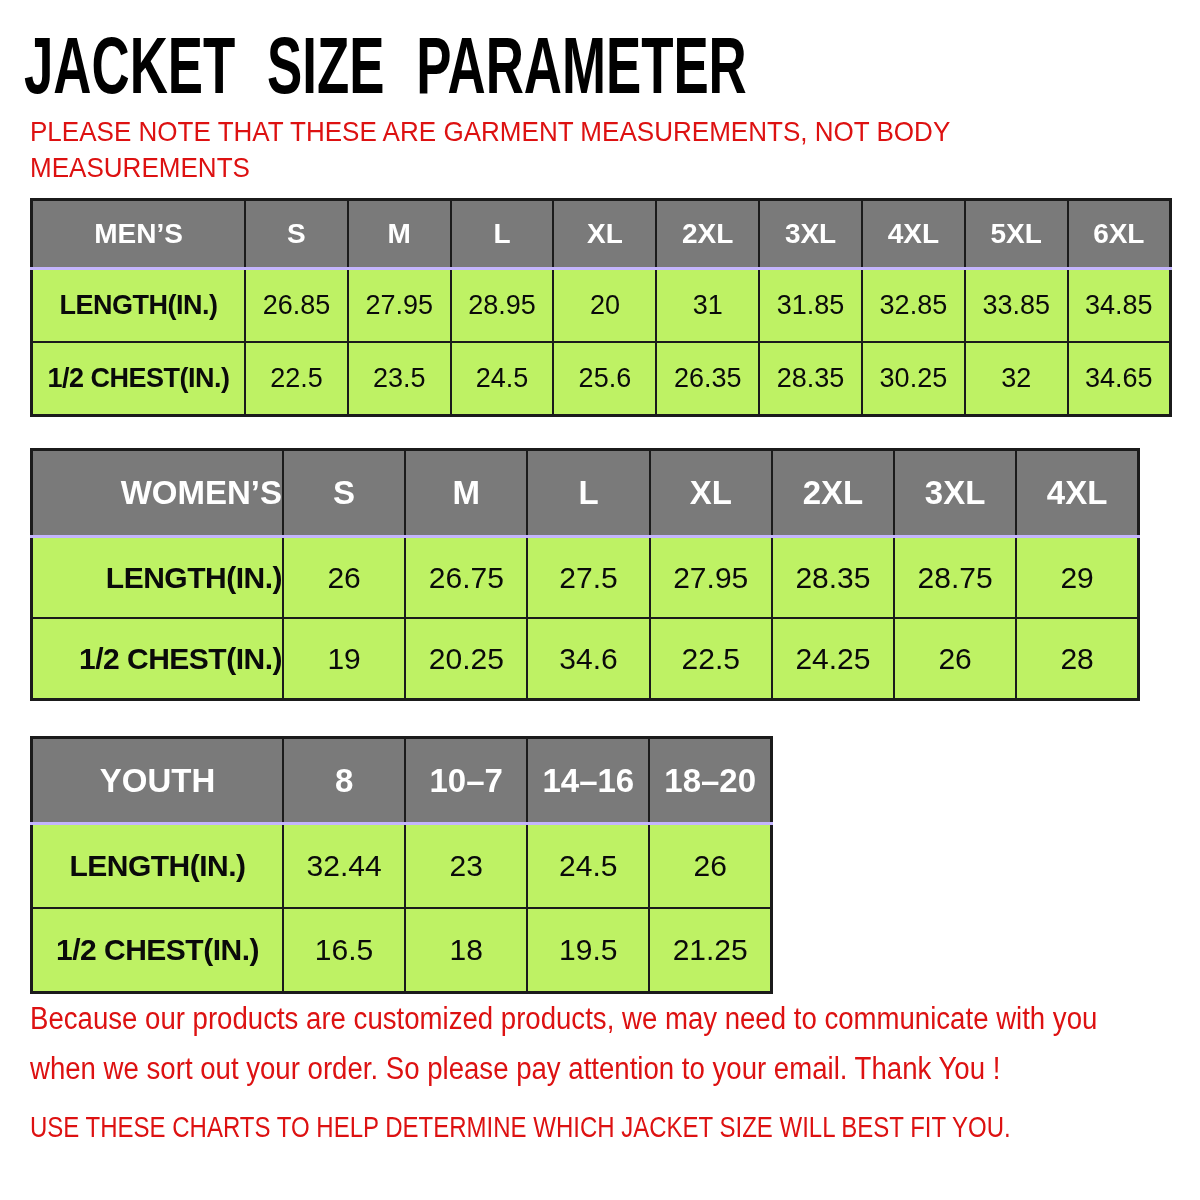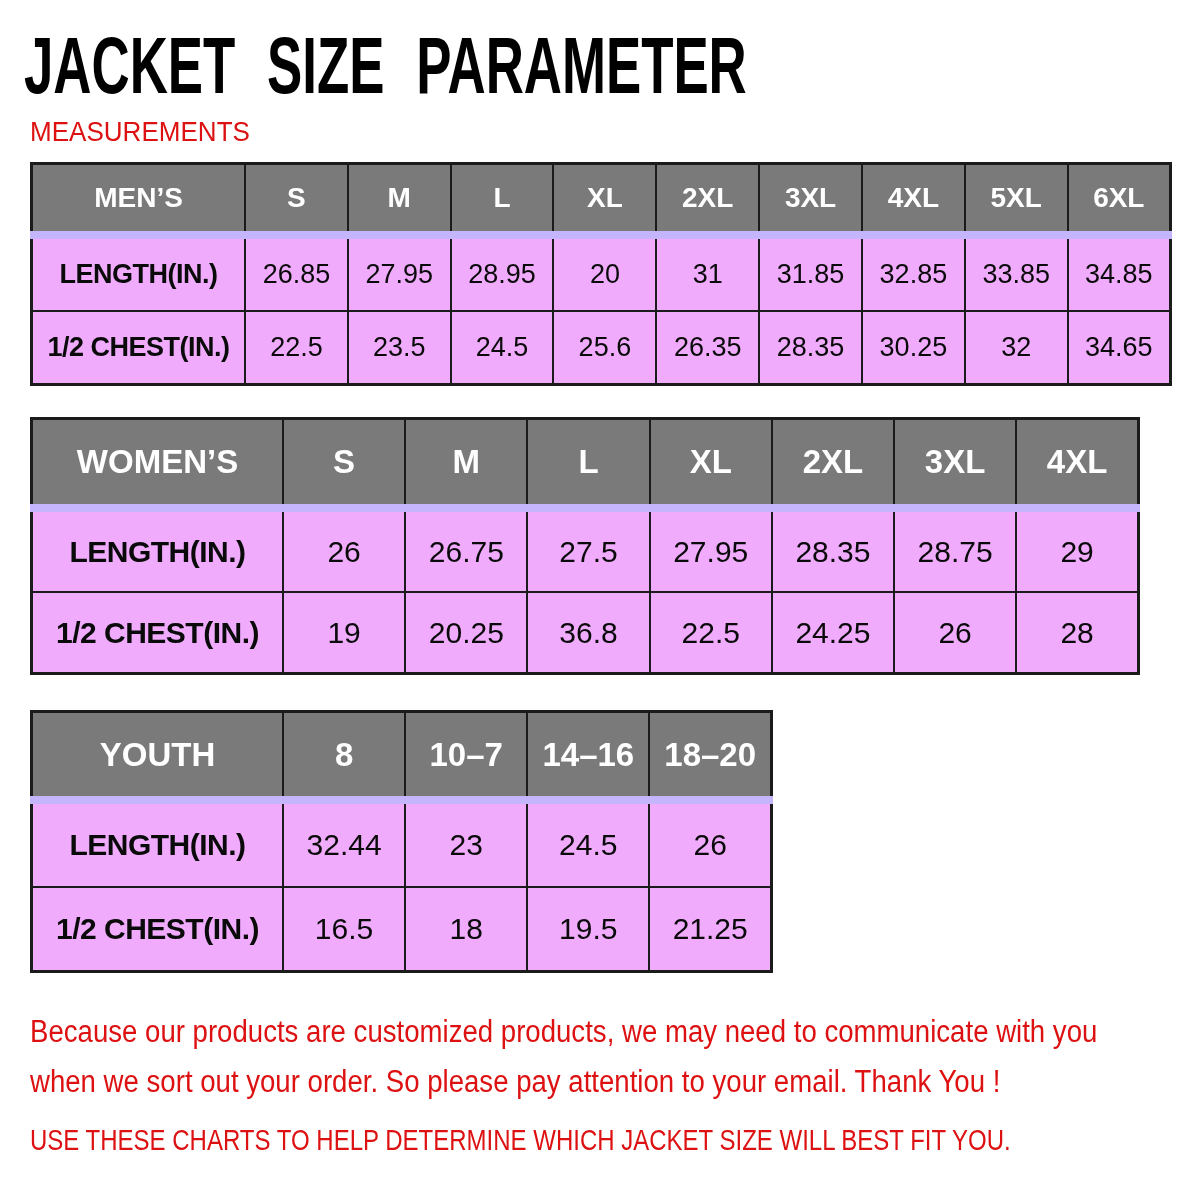--- a/index.html
+++ b/index.html
@@ -33,42 +33,42 @@
     border-collapse:collapse;table-layout:fixed;
     border:3px solid #1b1b1b;
   }
   table.size-table th, table.size-table td{
     border:2px solid #1b1b1b;
     text-align:center;vertical-align:middle;
     padding:0;overflow:hidden;
   }
   table.size-table th{
     background:#7a7a7a;color:#ffffff;font-weight:bold;
-    border-bottom:8px solid #c4b5fd;
-  }
-  table.size-table td{background:#f0abfc;color:#0a0a0a;}
+    border-bottom:3px solid #c4b5fd;
+  }
+  table.size-table td{background:#bef264;color:#0a0a0a;}
   table.size-table td.rowlabel{font-weight:bold;letter-spacing:-0.5px;}
   
   #mens-table{margin-top:12px;width:1142px;}
   #mens-table th{height:66px;font-size:28px;}
   #mens-table td{height:71px;font-size:27px;}
   #mens-table th.first, #mens-table td.first{width:211px;}
   
   #womens-table{margin-top:31px;width:1110px;}
   #womens-table th{height:84px;font-size:33px;}
   #womens-table td{height:79px;font-size:30px;}
-  #womens-table th.first, #womens-table td.first{width:249px;}
+  #womens-table th.first, #womens-table td.first{width:249px;text-align:right;}
   #womens-table td.rowlabel{font-size:30px;}
   
   #youth-table{margin-top:35px;width:743px;}
   #youth-table th{height:83px;font-size:33px;}
   #youth-table td{height:82px;font-size:30px;}
   #youth-table th.first, #youth-table td.first{width:249px;}
   
-  .footer-para{margin-top:34px;color:#dd1111;}
+  .footer-para{color:#dd1111;}
   .footer-para .line{display:block;height:50px;line-height:50px;white-space:nowrap;}
   .footer-para .line > span{
     display:inline-block;font-size:31px;line-height:50px;
     transform:scaleX(0.89);transform-origin:0 50%;
   }
   .footer-caps{margin-top:12px;color:#dd1111;height:42px;line-height:42px;white-space:nowrap;}
   .footer-caps > span{
     display:inline-block;font-size:30px;line-height:42px;
     transform:scaleX(0.80);transform-origin:0 50%;
   }
@@ -76,20 +76,21 @@
 </head>
 <body>
 
 <div class="page">
 
   <div class="title-wrap">
     <span class="title">JACKET SIZE PARAMETER</span>
   </div>
 
   <div class="note">
+    <span class="line"><span>PLEASE NOTE THAT THESE ARE GARMENT MEASUREMENTS, NOT BODY</span></span>
     <span class="line"><span>MEASUREMENTS</span></span>
   </div>
 
   <table id="mens-table" class="size-table">
       <thead>
         <tr>
           <th class="first">MEN’S</th>
           <th>S</th>
           <th>M</th>
           <th>L</th>
@@ -150,21 +151,21 @@
           <td>27.5</td>
           <td>27.95</td>
           <td>28.35</td>
           <td>28.75</td>
           <td>29</td>
         </tr>
         <tr>
           <td class="first rowlabel">1/2 CHEST(IN.)</td>
           <td>19</td>
           <td>20.25</td>
-          <td>36.8</td>
+          <td>34.6</td>
           <td>22.5</td>
           <td>24.25</td>
           <td>26</td>
           <td>28</td>
         </tr>
       </tbody>
     </table>
 
   <table id="youth-table" class="size-table">
       <thead>

